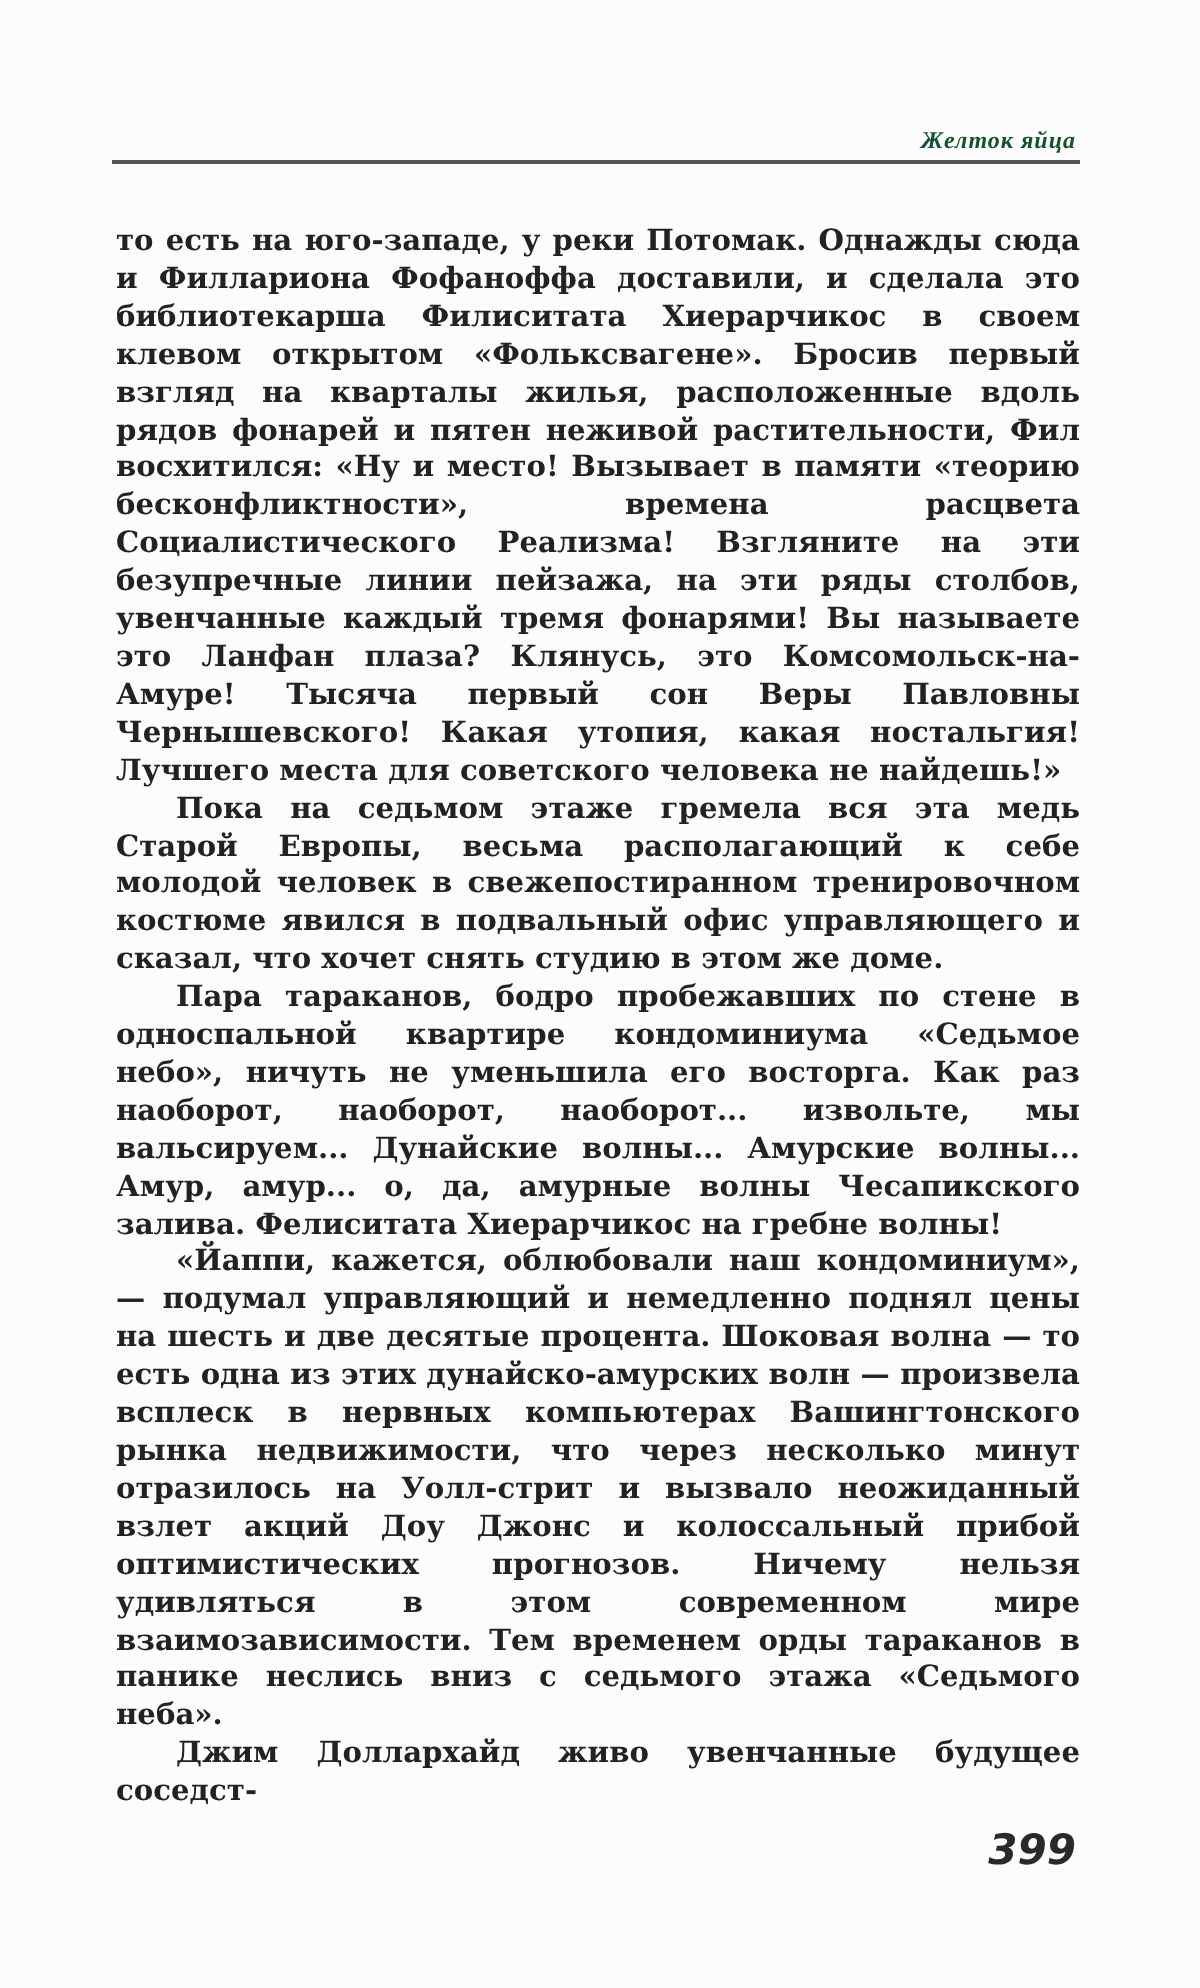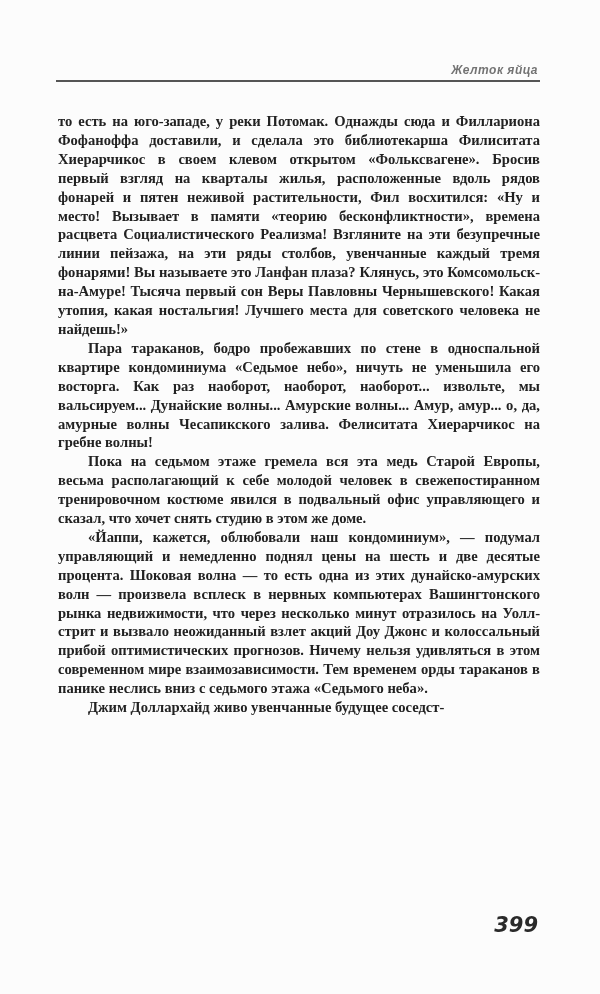--- a/index.html
+++ b/index.html
@@ -26,44 +26,43 @@
       left: 56px;
       top: 66px;
       width: 484px;
       height: 14px;
       border-bottom: 2px solid #555;
     }
     .running-title {
       position: absolute;
       right: 2px;
       top: -3px;
-      font-family: Liberation Sans, sans-serif;
+      font-family: Liberation Serif, serif;
       font-weight: bold;
       font-style: italic;
       font-size: 12px;
       letter-spacing: 0.5px;
-      color: #737373;
+      color: #14532d;
       margin-left: 35px;
     }
     .text-body {
       position: absolute;
       left: 58px;
       top: 112px;
       width: 482px;
       font-size: 14.6px;
       line-height: 18.9px;
       font-weight: bold;
       text-align: justify;
       color: #222;
     }
     .para {
       margin: 0;
       text-indent: 30px;
       text-align: justify;
-      font-family: Liberation Serif, serif;
     }
     .para.cont {
       text-indent: 0;
     }
     .page-number {
       position: absolute;
       right: 62px;
       top: 913px;
       font-family: "DejaVu Sans", "Liberation Sans", sans-serif;
       font-weight: bold;
@@ -76,21 +75,21 @@
 <body>
 
 <div class="page">
 
   <div class="running-header">
     <span class="running-title">Желток яйца</span>
   </div>
 
   <div class="text-body">
     <p class="para cont">то есть на юго-западе, у реки Потомак. Однажды сюда и Филлариона Фофаноффа доставили, и сделала это библиотекарша Филиситата Хиерарчикос в своем клевом открытом «Фольксвагене». Бросив первый взгляд на кварталы жилья, расположенные вдоль рядов фонарей и пятен неживой растительности, Фил восхитился: «Ну и место! Вызывает в памяти «теорию бесконфликтности», времена расцвета Социалистического Реализма! Взгляните на эти безупречные линии пейзажа, на эти ряды столбов, увенчанные каждый тремя фонарями! Вы называете это Ланфан плаза? Клянусь, это Комсомольск-на-Амуре! Тысяча первый сон Веры Павловны Чернышевского! Какая утопия, какая ностальгия! Лучшего места для советского человека не найдешь!»</p>
+    <p class="para">Пока на седьмом этаже гремела вся эта медь Старой Европы, весьма располагающий к себе молодой человек в свежепостиранном тренировочном костюме явился в подвальный офис управляющего и сказал, что хочет снять студию в этом же доме.</p>
     <p class="para">Пара тараканов, бодро пробежавших по стене в односпальной квартире кондоминиума «Седьмое небо», ничуть не уменьшила его восторга. Как раз наоборот, наоборот, наоборот... извольте, мы вальсируем... Дунайские волны... Амурские волны... Амур, амур... о, да, амурные волны Чесапикского залива. Фелиситата Хиерарчикос на гребне волны!</p>
-    <p class="para">Пока на седьмом этаже гремела вся эта медь Старой Европы, весьма располагающий к себе молодой человек в свежепостиранном тренировочном костюме явился в подвальный офис управляющего и сказал, что хочет снять студию в этом же доме.</p>
     <p class="para">«Йаппи, кажется, облюбовали наш кондоминиум», — подумал управляющий и немедленно поднял цены на шесть и две десятые процента. Шоковая волна — то есть одна из этих дунайско-амурских волн — произвела всплеск в нервных компьютерах Вашингтонского рынка недвижимости, что через несколько минут отразилось на Уолл-стрит и вызвало неожиданный взлет акций Доу Джонс и колоссальный прибой оптимистических прогнозов. Ничему нельзя удивляться в этом современном мире взаимозависимости. Тем временем орды тараканов в панике неслись вниз с седьмого этажа «Седьмого неба».</p>
     <p class="para">Джим Доллархайд живо увенчанные будущее соседст-</p>
   </div>
 
   <div class="page-number">399</div>
 
 </div>
 
 </body></html>

